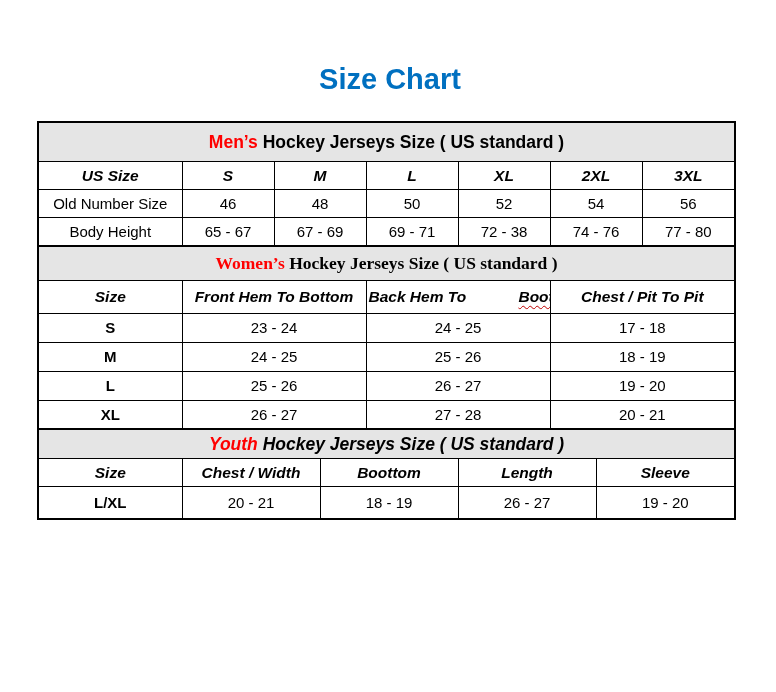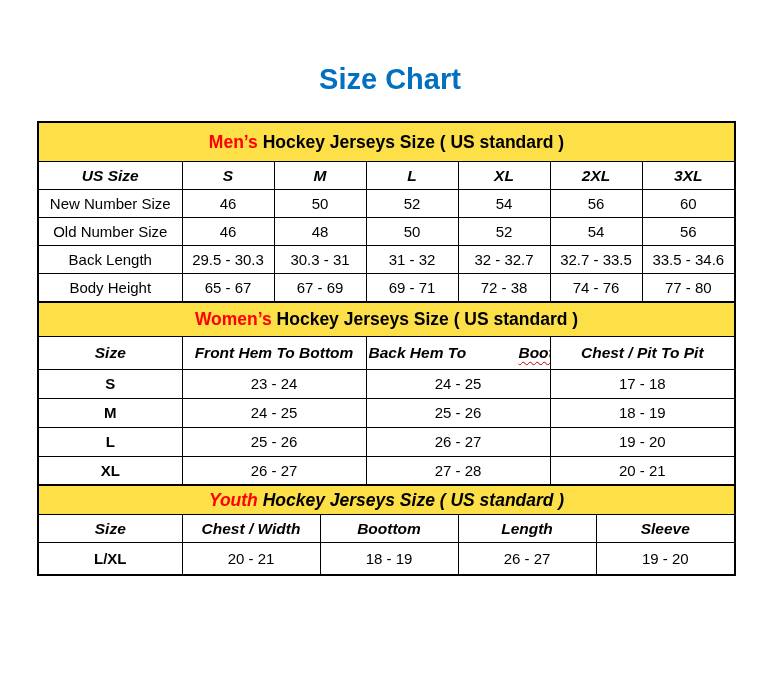--- a/index.html
+++ b/index.html
@@ -17,37 +17,37 @@
   table{
     border-collapse:collapse;table-layout:fixed;width:697px;
     border:2.5px solid #000;
   }
   table + table{margin-top:-2.5px;}
   td{
     border:1.5px solid #000;text-align:center;vertical-align:middle;
     padding:0 2px;font-size:15px;overflow:hidden;white-space:nowrap;
   }
   tr.band td{
-    background:#fde047;font-weight:700;font-size:17.5px;height:38px;
+    background:#e5e5e5;font-weight:700;font-size:17.5px;height:38px;
   }
   tr.band .red{color:#FF0000;}
   tr.hdr td{font-weight:700;font-size:15.5px;font-style:italic;}
   .lbl-bold{font-weight:700;}
   .squiggle{
     text-decoration-line:underline;
     text-decoration-style:wavy;
     text-decoration-color:#c00000;
     text-decoration-thickness:1px;
     text-underline-offset:3px;
     padding-left:48px;
   }
   
   .men   tr.hdr td {height:27px;}
   .men   tr.r   td {height:27px;}
-  .women tr.band td{height:33px;}
+  .women tr.band td{height:33px;font-family:Liberation Serif, serif;}
   .women tr.hdr td {height:32px;}
   .women tr.r   td {height:28px;}
   .youth tr.band td{height:28px;font-style:italic;}
   .youth tr.hdr td {height:27px;}
   .youth tr.r   td {height:31px;}
 </style>
 </head>
 <body>
 
 <div class="page-title">Size Chart</div>
@@ -71,45 +71,27 @@
     <tr class="hdr">
       <td>US Size</td>
       <td>S</td>
       <td>M</td>
       <td>L</td>
       <td>XL</td>
       <td>2XL</td>
       <td>3XL</td>
     </tr>
     <tr class="r">
-      <td>New Number Size</td>
-      <td>46</td>
-      <td>50</td>
-      <td>52</td>
-      <td>54</td>
-      <td>56</td>
-      <td>60</td>
-    </tr>
-    <tr class="r">
       <td>Old Number Size</td>
       <td>46</td>
       <td>48</td>
       <td>50</td>
       <td>52</td>
       <td>54</td>
       <td>56</td>
-    </tr>
-    <tr class="r">
-      <td>Back Length</td>
-      <td>29.5 - 30.3</td>
-      <td>30.3 - 31</td>
-      <td>31 - 32</td>
-      <td>32 - 32.7</td>
-      <td>32.7 - 33.5</td>
-      <td>33.5 - 34.6</td>
     </tr>
     <tr class="r">
       <td>Body Height</td>
       <td>65 - 67</td>
       <td>67 - 69</td>
       <td>69 - 71</td>
       <td>72 - 38</td>
       <td>74 - 76</td>
       <td>77 - 80</td>
     </tr>

